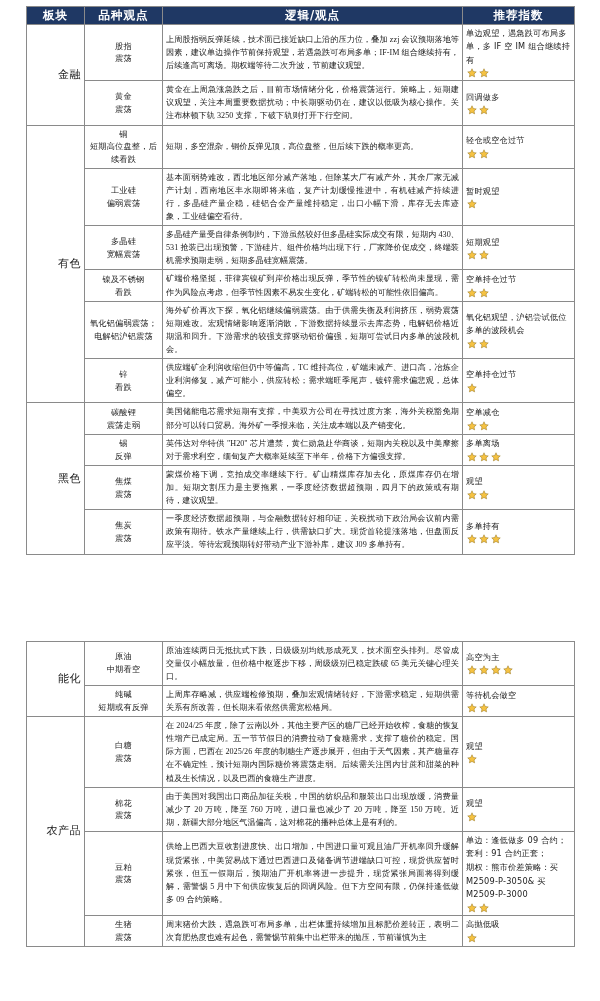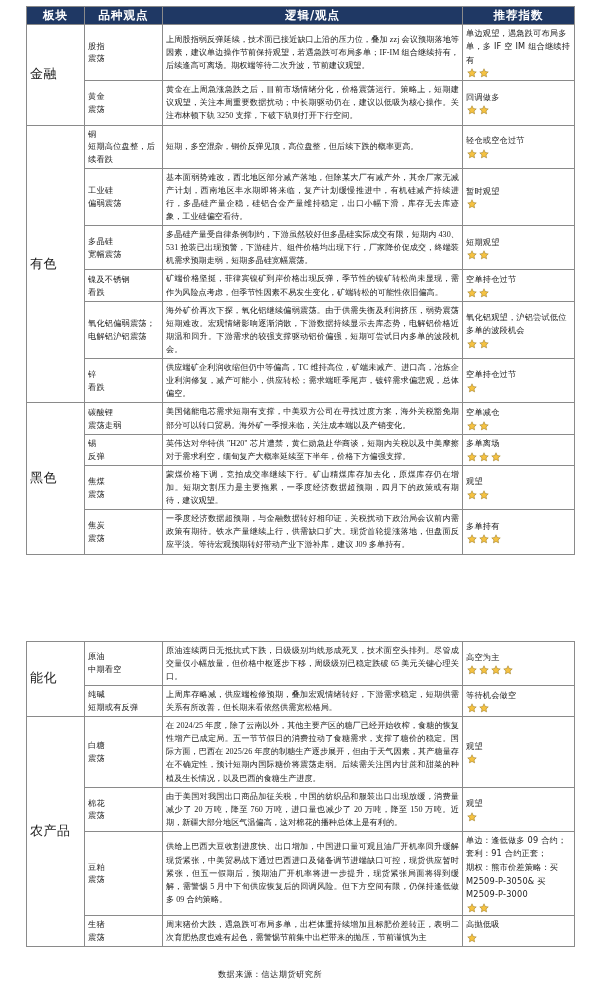--- a/index.html
+++ b/index.html
@@ -43,28 +43,28 @@
     padding: 5px 2px 6px 2px;
     border: 1px solid #1f3864;
     line-height: 1.1;
   }
   col.c-sector  { width: 58px; }
   col.c-variety { width: 78px; }
   col.c-logic   { width: 300px; }
   col.c-rating  { width: 112px; }
 
   td.sector {
-    text-align: left;
-    font-size: 13px;
+    text-align: right;
+    font-size: 11px;
     line-height: 1.45;
     color: #1a1a1a;
     letter-spacing: .5px;
   }
   td.variety {
-    text-align: left;
+    text-align: center;
     font-size: 8.2px;
     line-height: 1.55;
     color: #1a1a1a;
     letter-spacing: .2px;
     padding: 4px 2px;
   }
   td.logic {
     text-align: justify;
     text-align-last: left;
     font-size: 8.1px;
@@ -444,15 +444,14 @@
               <div>高抛低吸</div>
             </span>
             <span class="stars"><svg width="10" height="10" viewBox="0 0 24 24">
                 <path d="M12 1.8l3.1 6.6 7.1.9-5.2 4.9 1.3 7.1L12 17.9 5.7 21.3 7 14.2 1.8 9.3l7.1-.9z" fill="#f5c242" stroke="#8a6a14" stroke-width="1.1" stroke-linejoin="round"></path>
               </svg></span>
           </td>
         </tr>
       </tbody>
   </table>
 
-  <div class="source">数据来源：信达期货研究所</div>
 
 </div>
 
 </body></html>

